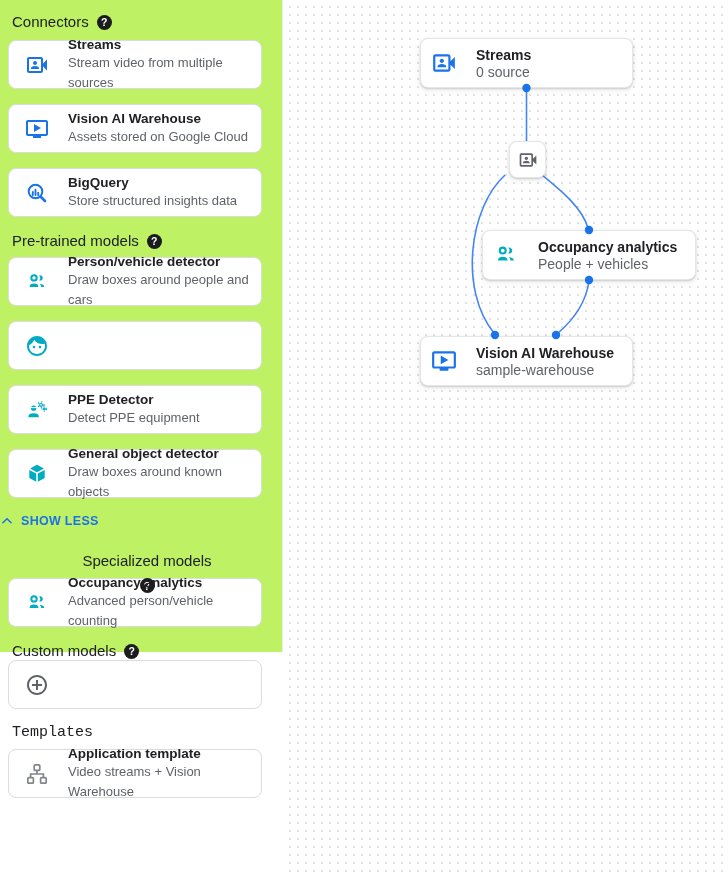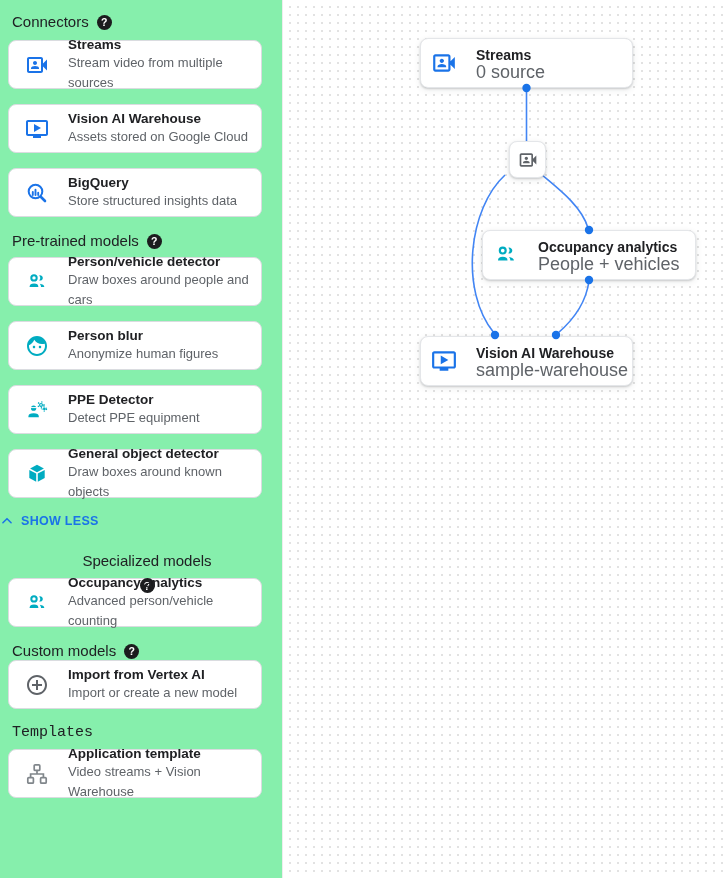--- a/index.html
+++ b/index.html
@@ -6,22 +6,22 @@
   html,body { width:725px; height:878px; }
   body {
     font-family:"Liberation Sans", sans-serif;
     background:#fff; overflow:hidden;
     -webkit-font-smoothing:antialiased;
   }
   .app { position:relative; width:725px; height:878px; }
 
   
   .sidebar {
-    position:absolute; left:0; top:0; width:283px; height:878px;
-    background:#86efac; z-index:5; border-right:1px solid #ededed;
+    position:absolute; left:0; top:0; width:283px; height:652px;
+    background:#bef264; z-index:5; border-right:1px solid #ededed;
   }
   .sec-header {
     display:flex; align-items:center; gap:8px;
     padding-left:12px; font-size:15px; color:#202124; height:18px; line-height:18px;
   }
   .sec-header.h1 { margin-top:13px; margin-bottom:9px; }
   .sec-header.h2 { margin-top:3px; margin-bottom:7px; }
   .sec-header.h3 { margin-top:24px; margin-bottom:8px;flex-direction:column; }
   .sec-header.h4 { margin-top:13px; }
   .sec-header.h5 { margin-top:14px; margin-bottom:7px;font-family:Liberation Mono, monospace; }
@@ -62,21 +62,21 @@
   }
   .node .nicon { flex:none; width:26px; height:26px; display:flex; }
   .n-streams { left:137px; top:38px;  width:213px; height:50px; }
   .n-occ     { left:199px; top:230px; width:214px; height:50px; }
   .n-wh      { left:137px; top:336px; width:213px; height:50px; }
   .n-mini    {
     left:226px; top:141px; width:37px; height:37px;
     justify-content:center; padding-left:0; gap:0;
   }
   .ntitle { font-size:14px; font-weight:bold; color:#202124; line-height:18px; }
-  .nsub   { font-size:18px; color:#5f6368; line-height:16px; }
+  .nsub   { font-size:14px; color:#5f6368; line-height:16px; }
 </style>
 </head>
 <body>
 
 <div class="app">
 
   <aside class="sidebar">
 
     <div class="sec-header h1">
       <span>Connectors</span>
@@ -140,24 +140,20 @@
         <div class="card-sub">Draw boxes around people and cars</div>
       </div>
     </div>
 
     <div class="card">
       <span class="icon">
         <svg viewBox="0 0 24 24" width="24" height="24" fill="#00acc1">
             <path d="M9 11.75c-.69 0-1.25.56-1.25 1.25s.56 1.25 1.25 1.25 1.25-.56 1.25-1.25-.56-1.25-1.25-1.25zm6 0c-.69 0-1.25.56-1.25 1.25s.56 1.25 1.25 1.25 1.25-.56 1.25-1.25-.56-1.25-1.25-1.25zM12 2C6.48 2 2 6.48 2 12s4.48 10 10 10 10-4.48 10-10S17.52 2 12 2zm0 18c-4.41 0-8-3.59-8-8 0-.29.02-.58.05-.86 2.36-1.05 4.23-2.98 5.21-5.37a9.974 9.974 0 0 0 10.41 3.97c.21.71.33 1.47.33 2.26 0 4.41-3.59 8-8 8z"></path>
           </svg>
       </span>
-      <div class="card-text">
-        <div class="card-title">Person blur</div>
-        <div class="card-sub">Anonymize human figures</div>
-      </div>
     </div>
 
     <div class="card">
       <span class="icon">
         <svg viewBox="0 0 24 24" width="24" height="24">
           <circle cx="8.6" cy="10.2" r="2.6" fill="#00acc1"></circle>
           <rect x="5.4" y="9.1" width="6.4" height="1" fill="#fff"></rect>
           <path d="M3.4 18.6 q0-3.3 5.2-3.3 q5.2 0 5.2 3.3 v.6 h-10.4 z" fill="#00acc1"></path>
           <circle cx="16" cy="6.9" r="2" fill="#00acc1"></circle>
           <circle cx="16" cy="6.9" r="3" fill="none" stroke="#00acc1" stroke-width="1.3" stroke-dasharray="1.3 2.2"></circle>
@@ -217,24 +213,20 @@
       <span>Custom models</span>
       <span class="help-icon">?</span>
     </div>
 
     <div class="card">
       <span class="icon">
         <svg viewBox="0 0 24 24" width="24" height="24" fill="#5f6368">
             <path d="M13 7h-2v4H7v2h4v4h2v-4h4v-2h-4V7zm-1-5C6.48 2 2 6.48 2 12s4.48 10 10 10 10-4.48 10-10S17.52 2 12 2zm0 18c-4.41 0-8-3.59-8-8s3.59-8 8-8 8 3.59 8 8-3.59 8-8 8z"></path>
           </svg>
       </span>
-      <div class="card-text">
-        <div class="card-title">Import from Vertex AI</div>
-        <div class="card-sub">Import or create a new model</div>
-      </div>
     </div>
 
     <div class="sec-header h5">
       <span>Templates</span>
     </div>
 
     <div class="card">
       <span class="icon">
         <svg viewBox="0 0 24 24" width="24" height="24" fill="none" stroke="#80868b" stroke-width="1.7">
           <rect x="9.2" y="2.8" width="5.6" height="5.6" rx="1"></rect>

